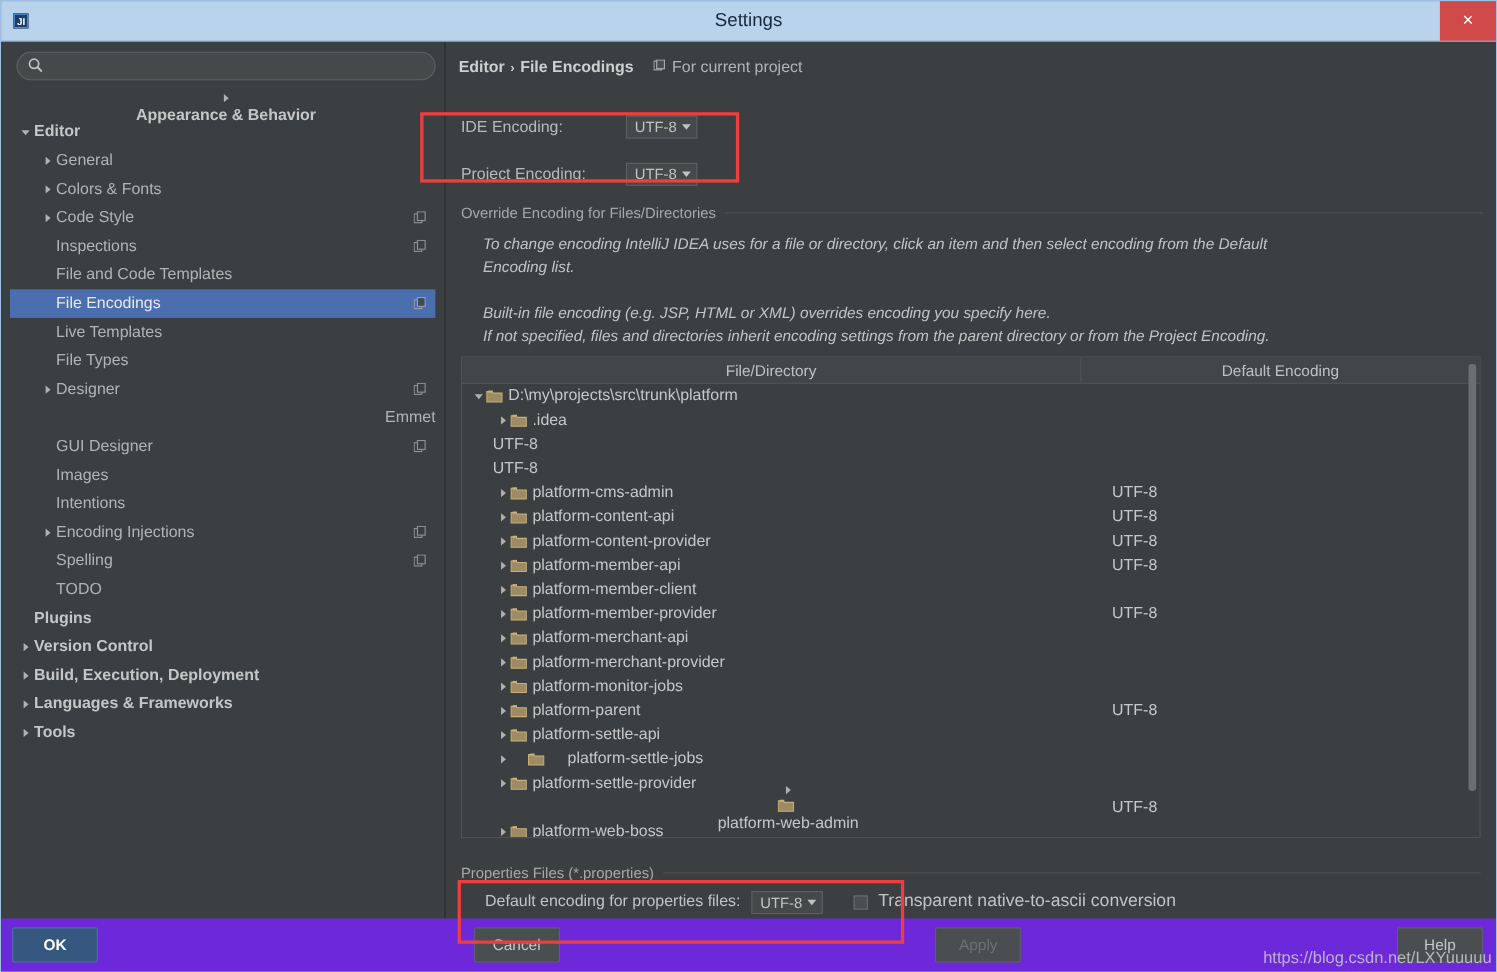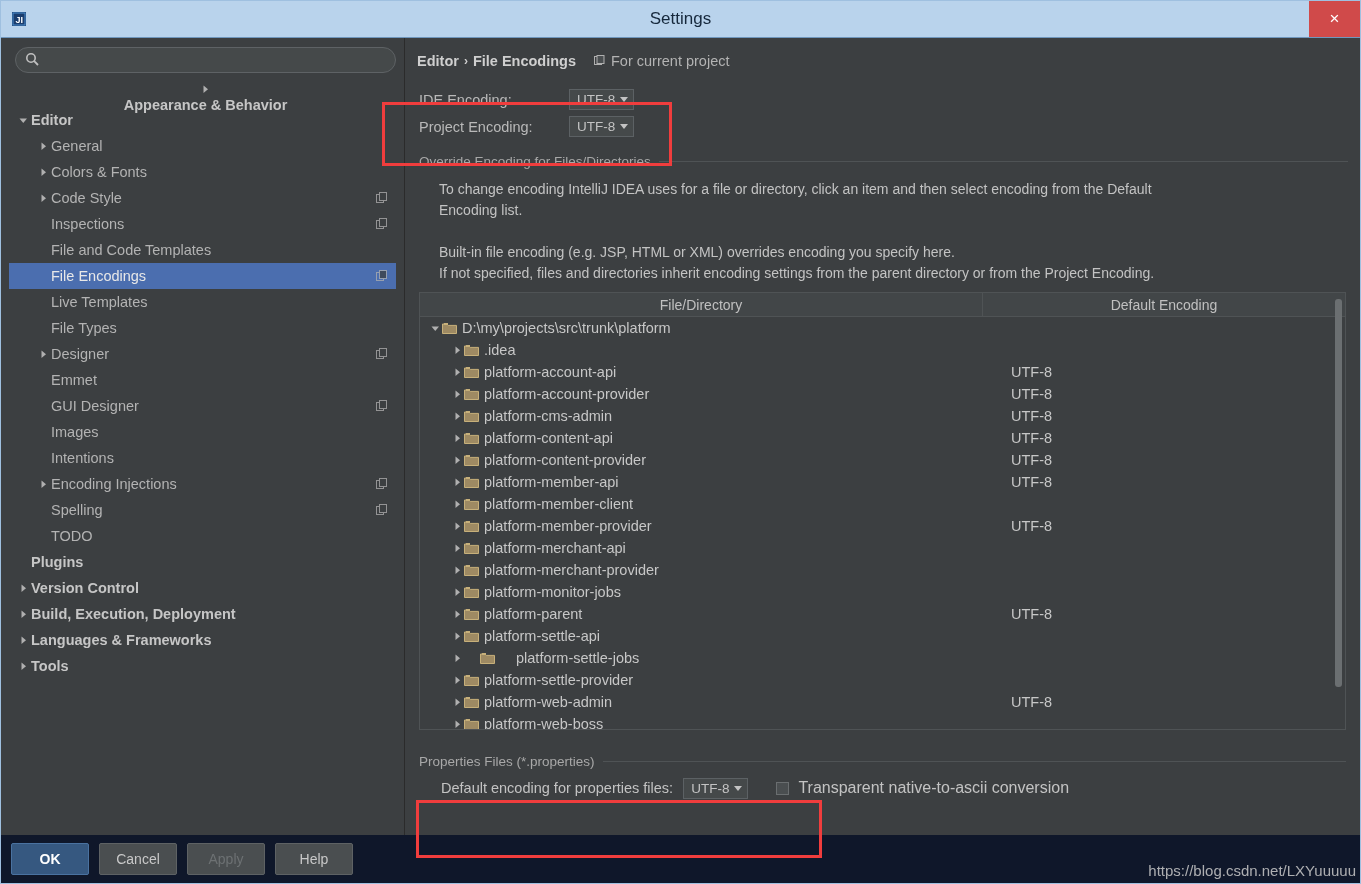--- a/index.html
+++ b/index.html
@@ -192,20 +192,21 @@
 
   
   .enc-block {
     margin: 10px 0 0 2px;
     position: relative;
   }
   .enc-row {
     display: flex;
     align-items: center;
     height: 27px;
+    margin-top: 16px;
   }
   .enc-label {
     width: 150px;
     font-size: 14.5px;
     color: #b9b9b9;
   }
   .combo {
     height: 21px;
     min-width: 62px;
     background: #45494a;
@@ -241,20 +242,21 @@
     height: 1px;
     background: #4f5355;
     margin-left: 8px;
   }
   .desc {
     margin: 6px 0 0 22px;
     font-size: 14px;
     line-height: 21px;
     color: #c3c3c3;
     max-width: 925px;
+    font-style: italic;
   }
   .desc p { margin: 0; }
   .desc .gap { height: 21px; }
 
   
   .table-wrap {
     margin: 8px 2px 0 2px;
     border: 1px solid #4f5355;
     background: #3c3f41;
     flex: 0 0 auto;
@@ -371,23 +373,23 @@
     box-sizing: border-box;
     z-index: 40;
   }
 
   
   .footer {
     height: 48px;
     flex: 0 0 auto;
     display: flex;
     align-items: center;
-    justify-content: flex-start;
+    justify-content: space-between;
     padding-right: 12px;
-    background: #0f172a;
+    background: #6d28d9;
     position: relative;
   }
   .btn {
     height: 30px;
     min-width: 76px;
     margin-left: 10px;
     background: #4a4e50;
     border: 1px solid #5e6264;
     color: #c8c8c8;
     font-size: 14px;
@@ -528,21 +530,21 @@
               <svg width="9" height="9" viewBox="0 0 9 9">
                 <path d="M2.5 0.5 L7 4.25 L2.5 8 Z" fill="#b0b0b0"></path>
               </svg>
             </span>
             <span class="tree-label">Designer</span>
             <span class="proj-icon"><svg width="12" height="12" viewBox="0 0 12 12">
                 <rect x="0.5" y="2.5" width="7" height="8" fill="none" stroke="#b0b0b0" stroke-width="1"></rect>
                 <rect x="3.5" y="0.5" width="7" height="8" fill="#3c3f41" stroke="#b0b0b0" stroke-width="1"></rect>
               </svg></span>
           </div>
-          <div class="tree-row" style="padding-left: 26px;">
+          <div class="tree-row" style="padding-left: 26px; justify-content: flex-end;">
             <span class="tw"></span>
             <span class="tree-label">Emmet</span>
           </div>
           <div class="tree-row" style="padding-left: 26px;">
             <span class="tw"></span>
             <span class="tree-label">GUI Designer</span>
             <span class="proj-icon"><svg width="12" height="12" viewBox="0 0 12 12">
                 <rect x="0.5" y="2.5" width="7" height="8" fill="none" stroke="#b0b0b0" stroke-width="1"></rect>
                 <rect x="3.5" y="0.5" width="7" height="8" fill="#3c3f41" stroke="#b0b0b0" stroke-width="1"></rect>
               </svg></span>
@@ -695,47 +697,23 @@
                 </span>
                 <span class="folder-icon"><svg width="15" height="13" viewBox="0 0 15 13">
                     <path d="M0.5 2 L5 2 L6.2 3.4 L14.5 3.4 L14.5 11.5 L0.5 11.5 Z" fill="#9e8a63" stroke="#c7b07a" stroke-width="1"></path>
                     <rect x="2" y="1" width="4" height="2" fill="#c7b07a"></rect>
                   </svg></span>
                 <span>.idea</span>
               </div>
               <div class="fenc"></div>
             </div>
             <div class="frow">
-              <div class="fname" style="padding-left: 30px;">
-                <span class="arrow-cell">
-                  <svg width="9" height="9" viewBox="0 0 9 9">
-                    <path d="M2.5 0.5 L7 4.25 L2.5 8 Z" fill="#b0b0b0"></path>
-                  </svg>
-                </span>
-                <span class="folder-icon"><svg width="15" height="13" viewBox="0 0 15 13">
-                    <path d="M0.5 2 L5 2 L6.2 3.4 L14.5 3.4 L14.5 11.5 L0.5 11.5 Z" fill="#9e8a63" stroke="#c7b07a" stroke-width="1"></path>
-                    <rect x="2" y="1" width="4" height="2" fill="#c7b07a"></rect>
-                  </svg></span>
-                <span>platform-account-api</span>
-              </div>
               <div class="fenc">UTF-8</div>
             </div>
             <div class="frow">
-              <div class="fname" style="padding-left: 30px;">
-                <span class="arrow-cell">
-                  <svg width="9" height="9" viewBox="0 0 9 9">
-                    <path d="M2.5 0.5 L7 4.25 L2.5 8 Z" fill="#b0b0b0"></path>
-                  </svg>
-                </span>
-                <span class="folder-icon"><svg width="15" height="13" viewBox="0 0 15 13">
-                    <path d="M0.5 2 L5 2 L6.2 3.4 L14.5 3.4 L14.5 11.5 L0.5 11.5 Z" fill="#9e8a63" stroke="#c7b07a" stroke-width="1"></path>
-                    <rect x="2" y="1" width="4" height="2" fill="#c7b07a"></rect>
-                  </svg></span>
-                <span>platform-account-provider</span>
-              </div>
               <div class="fenc">UTF-8</div>
             </div>
             <div class="frow">
               <div class="fname" style="padding-left: 30px;">
                 <span class="arrow-cell">
                   <svg width="9" height="9" viewBox="0 0 9 9">
                     <path d="M2.5 0.5 L7 4.25 L2.5 8 Z" fill="#b0b0b0"></path>
                   </svg>
                 </span>
                 <span class="folder-icon"><svg width="15" height="13" viewBox="0 0 15 13">
@@ -920,21 +898,21 @@
                 </span>
                 <span class="folder-icon"><svg width="15" height="13" viewBox="0 0 15 13">
                     <path d="M0.5 2 L5 2 L6.2 3.4 L14.5 3.4 L14.5 11.5 L0.5 11.5 Z" fill="#9e8a63" stroke="#c7b07a" stroke-width="1"></path>
                     <rect x="2" y="1" width="4" height="2" fill="#c7b07a"></rect>
                   </svg></span>
                 <span>platform-settle-provider</span>
               </div>
               <div class="fenc"></div>
             </div>
             <div class="frow">
-              <div class="fname" style="padding-left: 30px;">
+              <div class="fname" style="padding-left: 30px; flex-direction: column;">
                 <span class="arrow-cell">
                   <svg width="9" height="9" viewBox="0 0 9 9">
                     <path d="M2.5 0.5 L7 4.25 L2.5 8 Z" fill="#b0b0b0"></path>
                   </svg>
                 </span>
                 <span class="folder-icon"><svg width="15" height="13" viewBox="0 0 15 13">
                     <path d="M0.5 2 L5 2 L6.2 3.4 L14.5 3.4 L14.5 11.5 L0.5 11.5 Z" fill="#9e8a63" stroke="#c7b07a" stroke-width="1"></path>
                     <rect x="2" y="1" width="4" height="2" fill="#c7b07a"></rect>
                   </svg></span>
                 <span>platform-web-admin</span>

